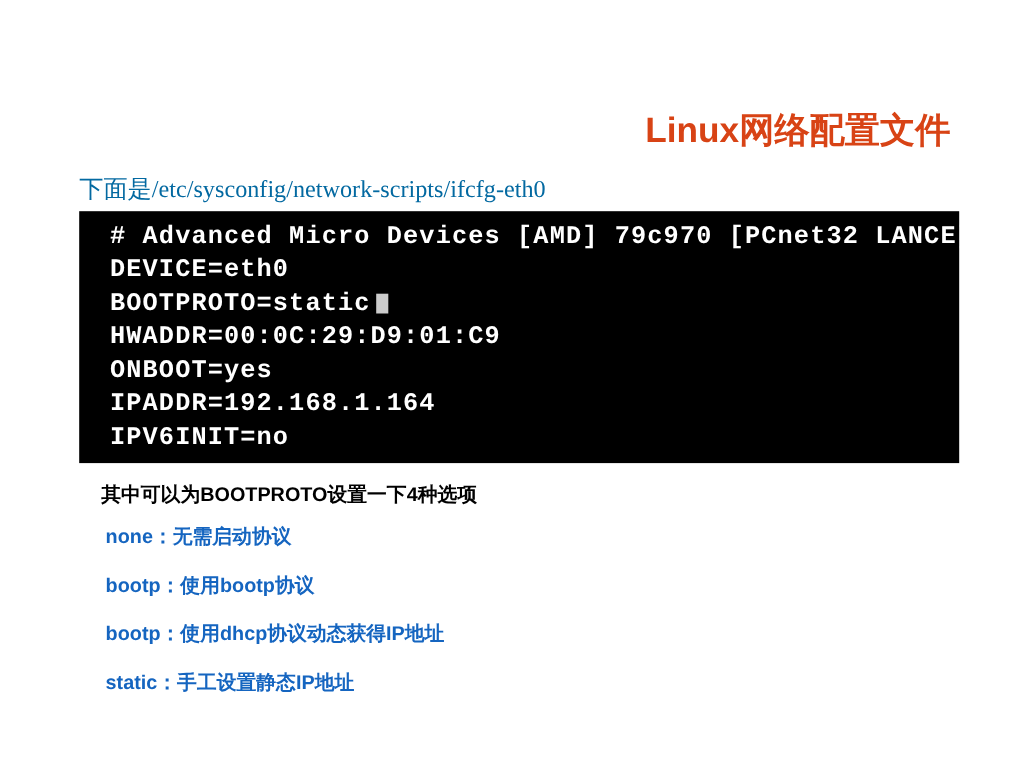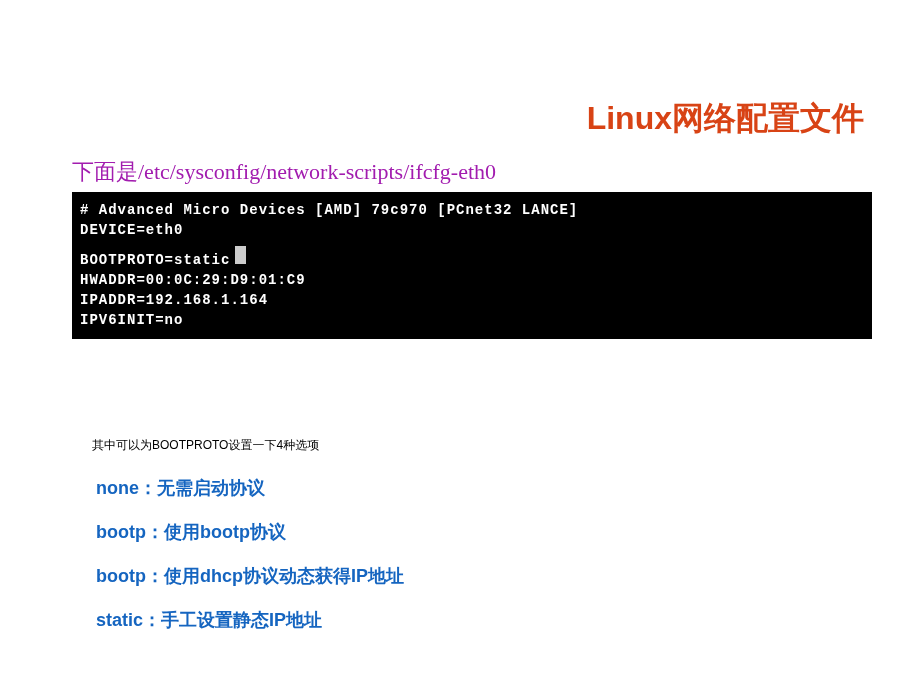--- a/index.html
+++ b/index.html
@@ -20,55 +20,55 @@
       right: 60px;
       font-size: 32px;
       font-weight: bold;
       color: #d84315;
     }
     .subtitle {
       position: absolute;
       top: 145px;
       left: 60px;
       font-size: 22px;
-      color: #a21caf;
+      color: #0369a1;
       font-family: "SimSun", serif;
     }
     .terminal {
       position: absolute;
       top: 180px;
       left: 60px;
       width: 800px;
       background: #000000;
       color: #ffffff;
       font-family: "Courier New", monospace;
-      font-size: 14px;
+      font-size: 23px;
       font-weight: bold;
-      padding: 6px 0;
+      padding: 6px 20px;
       line-height: 1.15;
       letter-spacing: 1px;
     }
     .terminal-line {
       white-space: pre;
     }
     .cursor {
       display: inline-block;
       background: #cccccc;
       width: 11px;
       height: 18px;
       vertical-align: text-bottom;
       margin-left: 1px;
     }
     .description {
       position: absolute;
       top: 425px;
       left: 80px;
-      font-size: 12px;
+      font-size: 18px;
       color: #000000;
-      font-weight: normal;
+      font-weight: bold;
     }
     .options {
       position: absolute;
       top: 460px;
       left: 80px;
     }
     .option-line {
       font-size: 18px;
       color: #1565c0;
       font-weight: bold;
@@ -80,20 +80,21 @@
 
 <div class="title">Linux网络配置文件</div>
 
 <div class="subtitle">下面是/etc/sysconfig/network-scripts/ifcfg-eth0</div>
 
 <div class="terminal">
   <div class="terminal-line"><span># Advanced Micro Devices [AMD] 79c970 [PCnet32 LANCE]</span></div>
   <div class="terminal-line"><span>DEVICE=eth0</span></div>
   <div class="terminal-line"><span>BOOTPROTO=static</span><span class="cursor"></span></div>
   <div class="terminal-line"><span>HWADDR=00:0C:29:D9:01:C9</span></div>
+  <div class="terminal-line"><span>ONBOOT=yes</span></div>
   <div class="terminal-line"><span>IPADDR=192.168.1.164</span></div>
   <div class="terminal-line"><span>IPV6INIT=no</span></div>
 </div>
 
 <div class="description">其中可以为BOOTPROTO设置一下4种选项</div>
 
 <div class="options">
   <div class="option-line">none：无需启动协议</div>
   <div class="option-line">bootp：使用bootp协议</div>
   <div class="option-line">bootp：使用dhcp协议动态获得IP地址</div>

